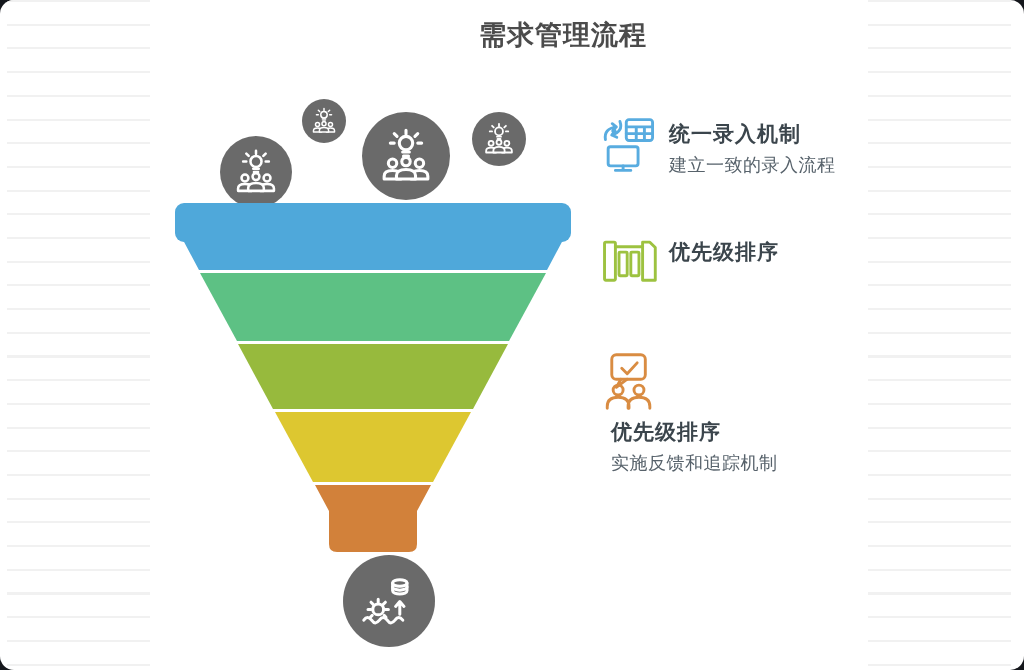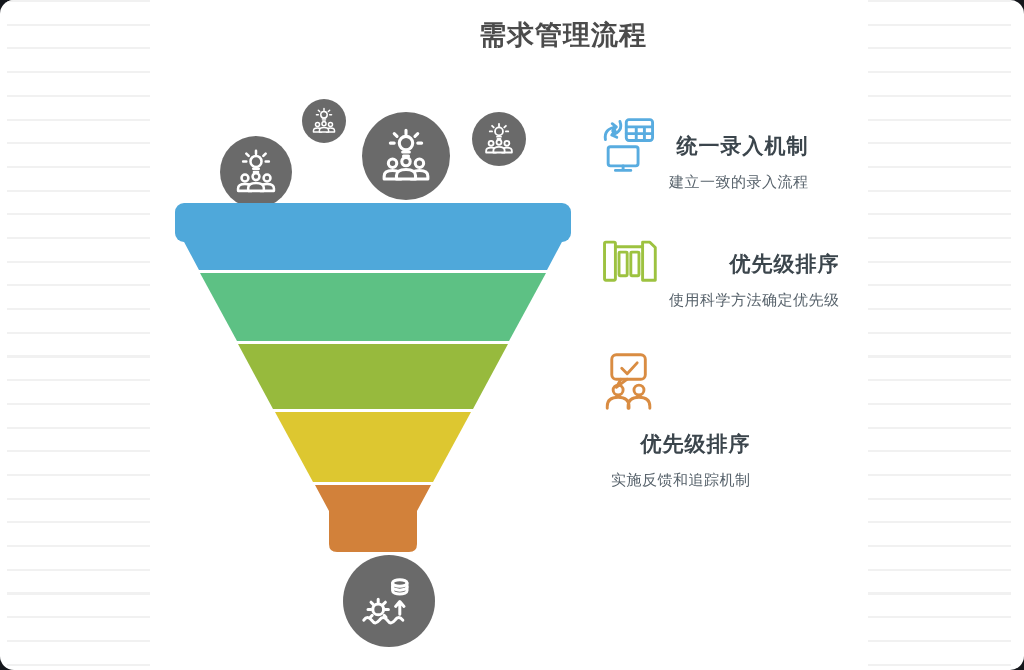--- a/index.html
+++ b/index.html
@@ -4,21 +4,21 @@
 <style>
   * { margin:0; padding:0; box-sizing:border-box; }
   html,body { width:100%; height:100%; }
   body {
     background:#15171c;
     font-family:"Liberation Sans","DejaVu Sans",sans-serif;
     display:flex; align-items:flex-start; justify-content:flex-start;
   }
   .card {
     position:relative; width:1024px; height:670px;
-    background:#ffffff; border-radius:14px; overflow:hidden;text-align:right;
+    background:#ffffff; border-radius:14px; overflow:hidden;
   }
   .ruled {
     position:absolute; top:0; bottom:0; pointer-events:none;
     background:repeating-linear-gradient(to bottom,
       #f1f1f1 0px, #f1f1f1 2px, transparent 2px, transparent 23.7px);
   }
   .ruled.left  { left:7px;  width:143px; }
   .ruled.right { left:868px; width:143px; }
   .page-title {
     position:absolute; top:17px; left:563px; transform:translateX(-50%);
@@ -33,25 +33,25 @@
   .step:nth-child(1){ top:0px; }
   .step:nth-child(2){ top:118px; }
   .step:nth-child(3){ top:236px;flex-direction:column; }
   .step:nth-child(4){ top:354px; }
   .step:nth-child(5){ top:472px; }
   .step-icon { width:58px; height:58px; flex:0 0 58px; margin-top:4px; }
   .step-icon svg { width:100%; height:100%; display:block; }
   .step-icon svg * { stroke:currentColor; }
   .step-text { margin-left:11px; }
   .step-title {
-    margin-top:20px; font-size:21px; font-weight:700; color:#3b454c;
+    margin-top:8px; font-size:21px; font-weight:700; color:#3b454c;
     letter-spacing:1px; white-space:nowrap;
   }
   .step-desc {
-    margin-top:13px; font-size:15px; color:#57626b; letter-spacing:0.5px;
+    margin-top:5px; font-size:18px; color:#57626b; letter-spacing:0.5px;
     white-space:nowrap;
   }
 </style>
 </head>
 <body>
 
 <div class="card">
 
   <div class="ruled left"></div>
   <div class="ruled right"></div>
@@ -143,21 +143,20 @@
         <svg viewBox="0 0 64 64" fill="none" stroke-width="3.2" stroke-linecap="round" stroke-linejoin="round">
           <rect x="5" y="9" width="12" height="42" rx="1.5"></rect>
           <path d="M17,14 h30"></path>
           <rect x="21" y="20" width="9" height="26" rx="1"></rect>
           <rect x="34" y="20" width="9" height="26" rx="1"></rect>
           <path d="M47,9 h8 l6,6 v36 h-14 z"></path>
         </svg>
       </div>
       <div class="step-text">
         <div class="step-title">优先级排序</div>
-        <div class="step-desc">使用科学方法确定优先级</div>
       </div>
     </div>
 
 
     <div class="step">
       <div class="step-icon" style="color: rgb(217, 140, 66);">
         <svg viewBox="0 0 64 64" fill="none" stroke-width="3.2" stroke-linecap="round" stroke-linejoin="round">
           <rect x="13" y="3" width="37" height="27" rx="5"></rect>
           <path d="M23,30 l-5,9 l12,-9"></path>
           <path d="M24,18 l6,6 l11,-12"></path>

